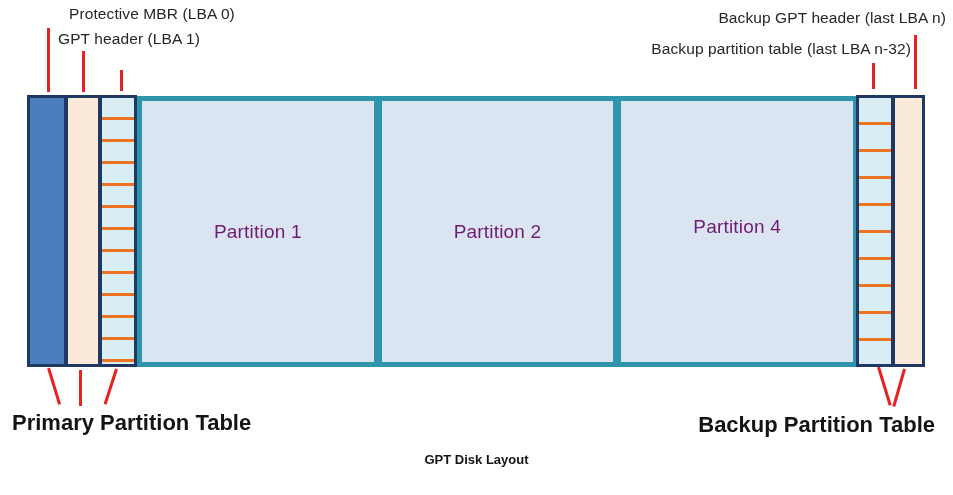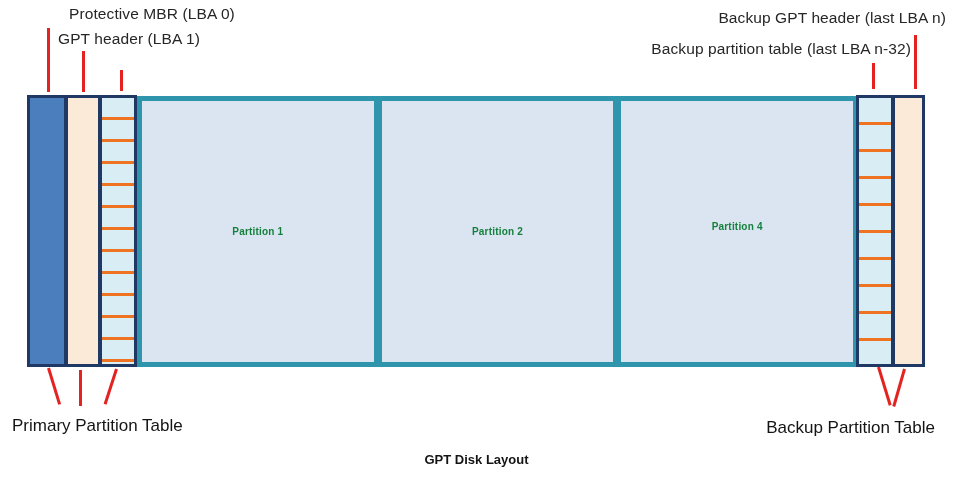--- a/index.html
+++ b/index.html
@@ -57,26 +57,26 @@
   .partitions{
     position:absolute;left:137px;top:96px;width:721px;height:271px;
     box-sizing:border-box;background:var(--partition-frame,#2e95ad);
     display:flex;padding:5px;gap:8px;
   }
   .partition{
     flex:1 1 0;background:var(--partition-fill,#dbe5f1);
     display:flex;align-items:center;justify-content:center;
   }
   .partition span{
-    font-size:10px;font-weight:bold;color:#15803d;letter-spacing:.2px;
+    font-size:19px;font-weight:normal;color:#701a75;letter-spacing:.2px;
   }
   .partition.p4 span{transform:translateY(-5px);}
 
   .bottomlabel{
-    position:absolute;font-size:17px;font-weight:normal;color:#141414;white-space:nowrap;margin-top:6px;
+    position:absolute;font-size:22px;font-weight:bold;color:#141414;white-space:nowrap;
   }
   .bl{left:12px;top:410px;}
   .br{right:18px;top:412px;}
   .diagram-title{
     position:absolute;left:0;right:0;top:452px;text-align:center;
     font-size:13px;font-weight:bold;color:#141414;
   }
 </style>
 </head>
 <body>

